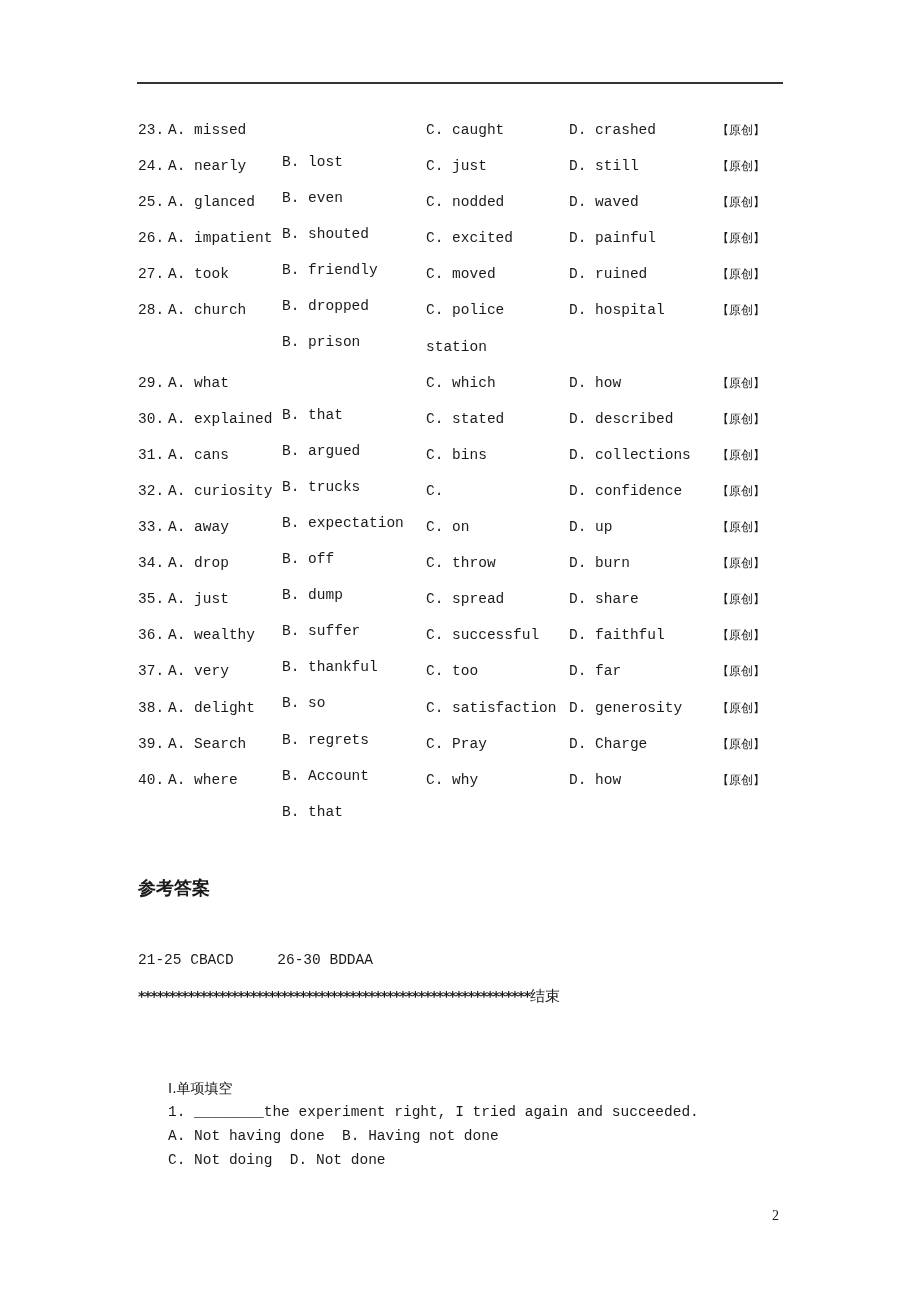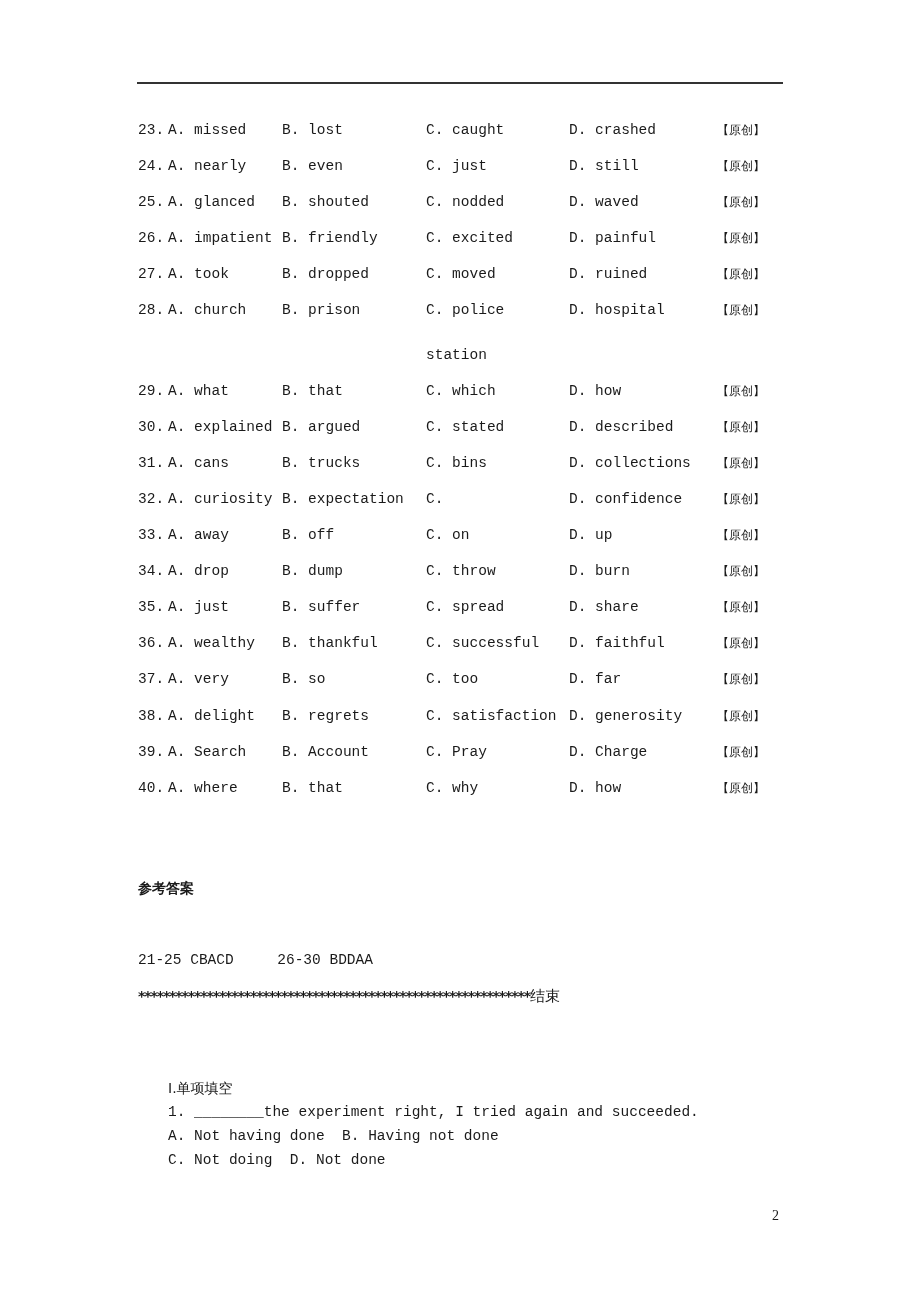--- a/index.html
+++ b/index.html
@@ -4,27 +4,27 @@
 <style>
   html, body { margin: 0; padding: 0; background: #ffffff; }
   body { width: 920px; height: 1302px; position: relative; overflow: hidden;
          font-family: "Liberation Mono", "DejaVu Sans Mono", monospace; color: #1a1a1a; }
   .rule { position: absolute; left: 137px; top: 82px; width: 646px; height: 2px; background: #333; }
   .q-table { position: absolute; left: 138px; top: 119px; width: 650px; }
   .row { position: relative; height: 36.1px; font-size: 14.5px; line-height: 22px; }
   .row .cell { position: absolute; top: 0; white-space: nowrap; }
   .c-num { left: 0; }
   .c-a { left: 30px; }
-  .c-b { left: 144px; }
+  .c-b { left: 144px; margin-top: 32px; }
   .c-c { left: 288px; }
   .c-d { left: 431px; }
   .c-tag { left: 579px; font-family: "DejaVu Sans", sans-serif; font-size: 12px; }
-  .wrap-row { height: 36.1px; margin-top: 8px; }
+  .wrap-row { height: 36.1px; }
   .answers { position: absolute; left: 138px; top: 877px; font-size: 14.5px; }
-  .ans-title { font-family: Liberation Sans, sans-serif; font-weight: bold; font-size: 14px; height: 36px; line-height: 22px; }
+  .ans-title { font-family: Liberation Serif, serif; font-weight: bold; font-size: 18px; height: 36px; line-height: 22px; }
   .ans-line { height: 36px; line-height: 22px; white-space: pre; margin-top: 36px; }
   .stars { font-family: "DejaVu Sans", sans-serif; font-weight: bold; font-size: 14px; line-height: 22px; white-space: nowrap; letter-spacing: -1.1px; }
   .stars .end { letter-spacing: 0; font-weight: normal; font-size: 15px; }
   .section2 { position: absolute; left: 168px; top: 1077px; font-size: 14.5px; }
   .sec-title { font-family: "DejaVu Sans", sans-serif; font-size: 14px; line-height: 22px; height: 24px; }
   .sec-line { line-height: 22px; height: 24px; white-space: pre; }
   .page-num { position: absolute; left: 772px; top: 1208px; font-family: "Liberation Serif", serif; font-size: 14px; }
 </style>
 </head>
 <body>

